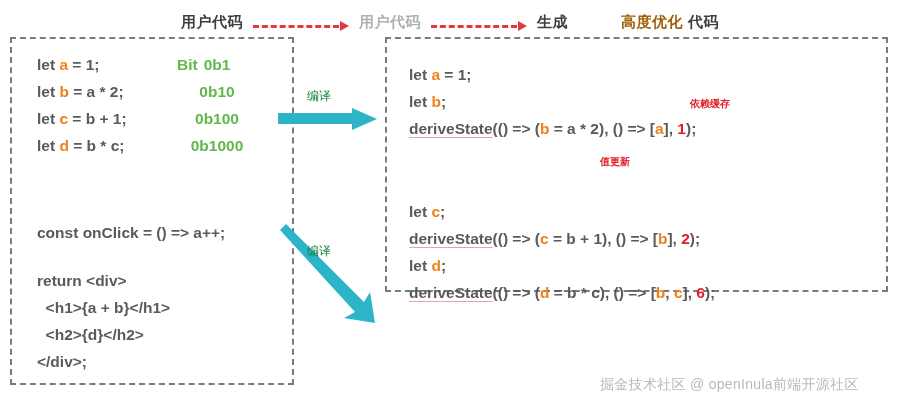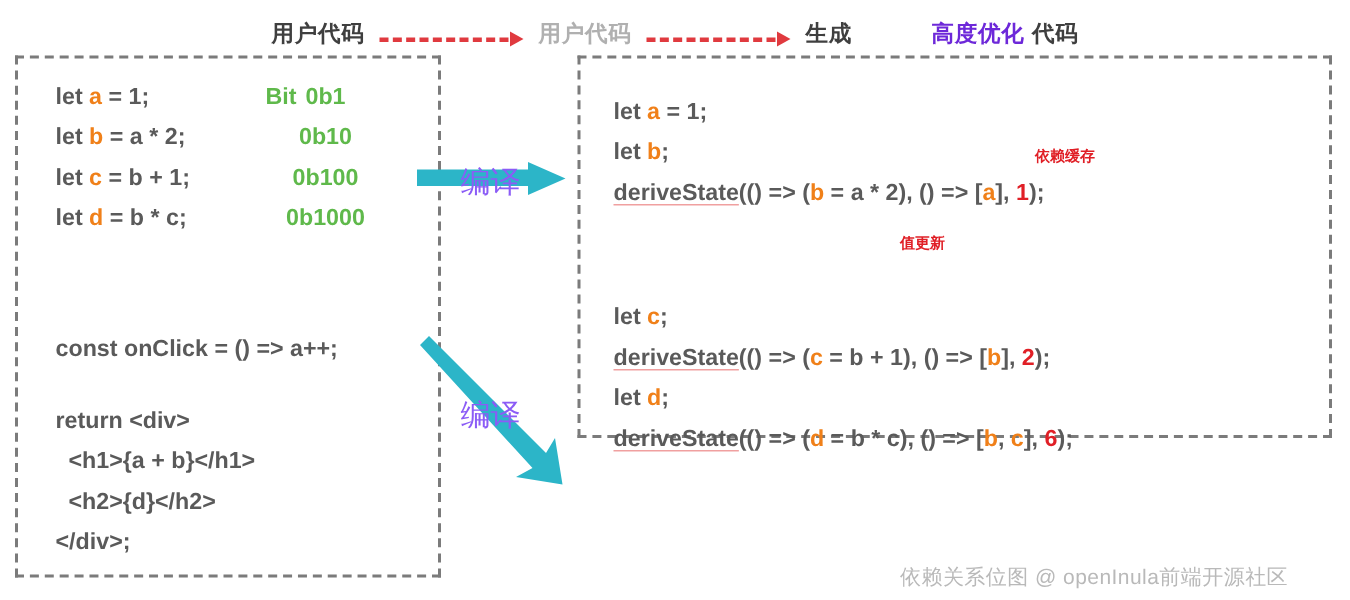--- a/index.html
+++ b/index.html
@@ -33,21 +33,21 @@
     gap: 10px;
   }
   .hdr-text {
     font-size: 15px;
     font-weight: bold;
     color: #3f3f3f;
     letter-spacing: .5px;
     white-space: nowrap;
   }
   .hdr-text.muted { color: #b0b0b0; font-weight: bold; }
-  .hdr-text.accent { color: #6d28d9; margin-left: 48px; }
+  .hdr-text.accent { color: #a16207; margin-left: 48px; }
   .hdr-group { display: flex; align-items: center; gap: 5px; }
 
   .dash-arrow {
     position: relative;
     width: 96px;
     height: 12px;
     display: flex;
     align-items: center;
   }
   .dash-arrow .line {
@@ -144,25 +144,24 @@
   
   .handler-line { position: absolute; left: 22px; top: 17px; }
 
   
   .teal-arrow { position: absolute; }
   #arrow-top { left: 278px; top: 108px; }
   #arrow-bottom { left: 278px; top: 222px; }
 
   .mid-label {
     position: absolute;
-    font-size: 20px;
-    color: #8b5cf6;
+    font-size: 12px;
+    color: #15803d;
     font-weight: normal;
     white-space: nowrap;
-    margin-top: 20px;
   }
   #label-compile-1 { left: 307px; top: 88px; }
   #label-compile-2 { left: 307px; top: 243px; }
 
   
   .watermark {
     position: absolute;
     left: 600px;
     top: 376px;
     font-size: 14px;
@@ -221,15 +220,15 @@
 
   <div class="panel" id="panel-ir">
     <div class="ir-block code" id="ir-first"><div><span class="tok-grey">let </span><span class="tok-var">a</span><span class="tok-grey"> = 1;</span></div><div><span class="tok-grey">let </span><span class="tok-var">b</span><span class="tok-grey">;</span></div><div><span class="tok-grey underline-sq">deriveState</span><span class="tok-grey">(() =&gt; (</span><span class="tok-var">b</span><span class="tok-grey"> = a * 2), () =&gt; [</span><span class="tok-var">a</span><span class="tok-grey">], </span><span class="tok-num">1</span><span class="tok-grey">);</span></div></div>
     <div class="ir-block code" id="ir-second"><div><span class="tok-grey">let </span><span class="tok-var">c</span><span class="tok-grey">;</span></div><div><span class="tok-grey underline-sq">deriveState</span><span class="tok-grey">(() =&gt; (</span><span class="tok-var">c</span><span class="tok-grey"> = b + 1), () =&gt; [</span><span class="tok-var">b</span><span class="tok-grey">], </span><span class="tok-num">2</span><span class="tok-grey">);</span></div><div><span class="tok-grey">let </span><span class="tok-var">d</span><span class="tok-grey">;</span></div><div><span class="tok-grey underline-sq">deriveState</span><span class="tok-grey">(() =&gt; (</span><span class="tok-var">d</span><span class="tok-grey"> = b * c), () =&gt; [</span><span class="tok-var">b</span><span class="tok-grey">, </span><span class="tok-var">c</span><span class="tok-grey">], </span><span class="tok-num">6</span><span class="tok-grey">);</span></div></div>
   </div>
 
   <div class="annot" id="annot-dep-cache">依赖缓存</div>
   <div class="annot" id="annot-val-update">值更新</div>
 
 
-  <div class="watermark">依赖关系位图 @ openInula前端开源社区</div>
+  <div class="watermark">掘金技术社区 @ openInula前端开源社区</div>
 
 </div>
 
 </body></html>

